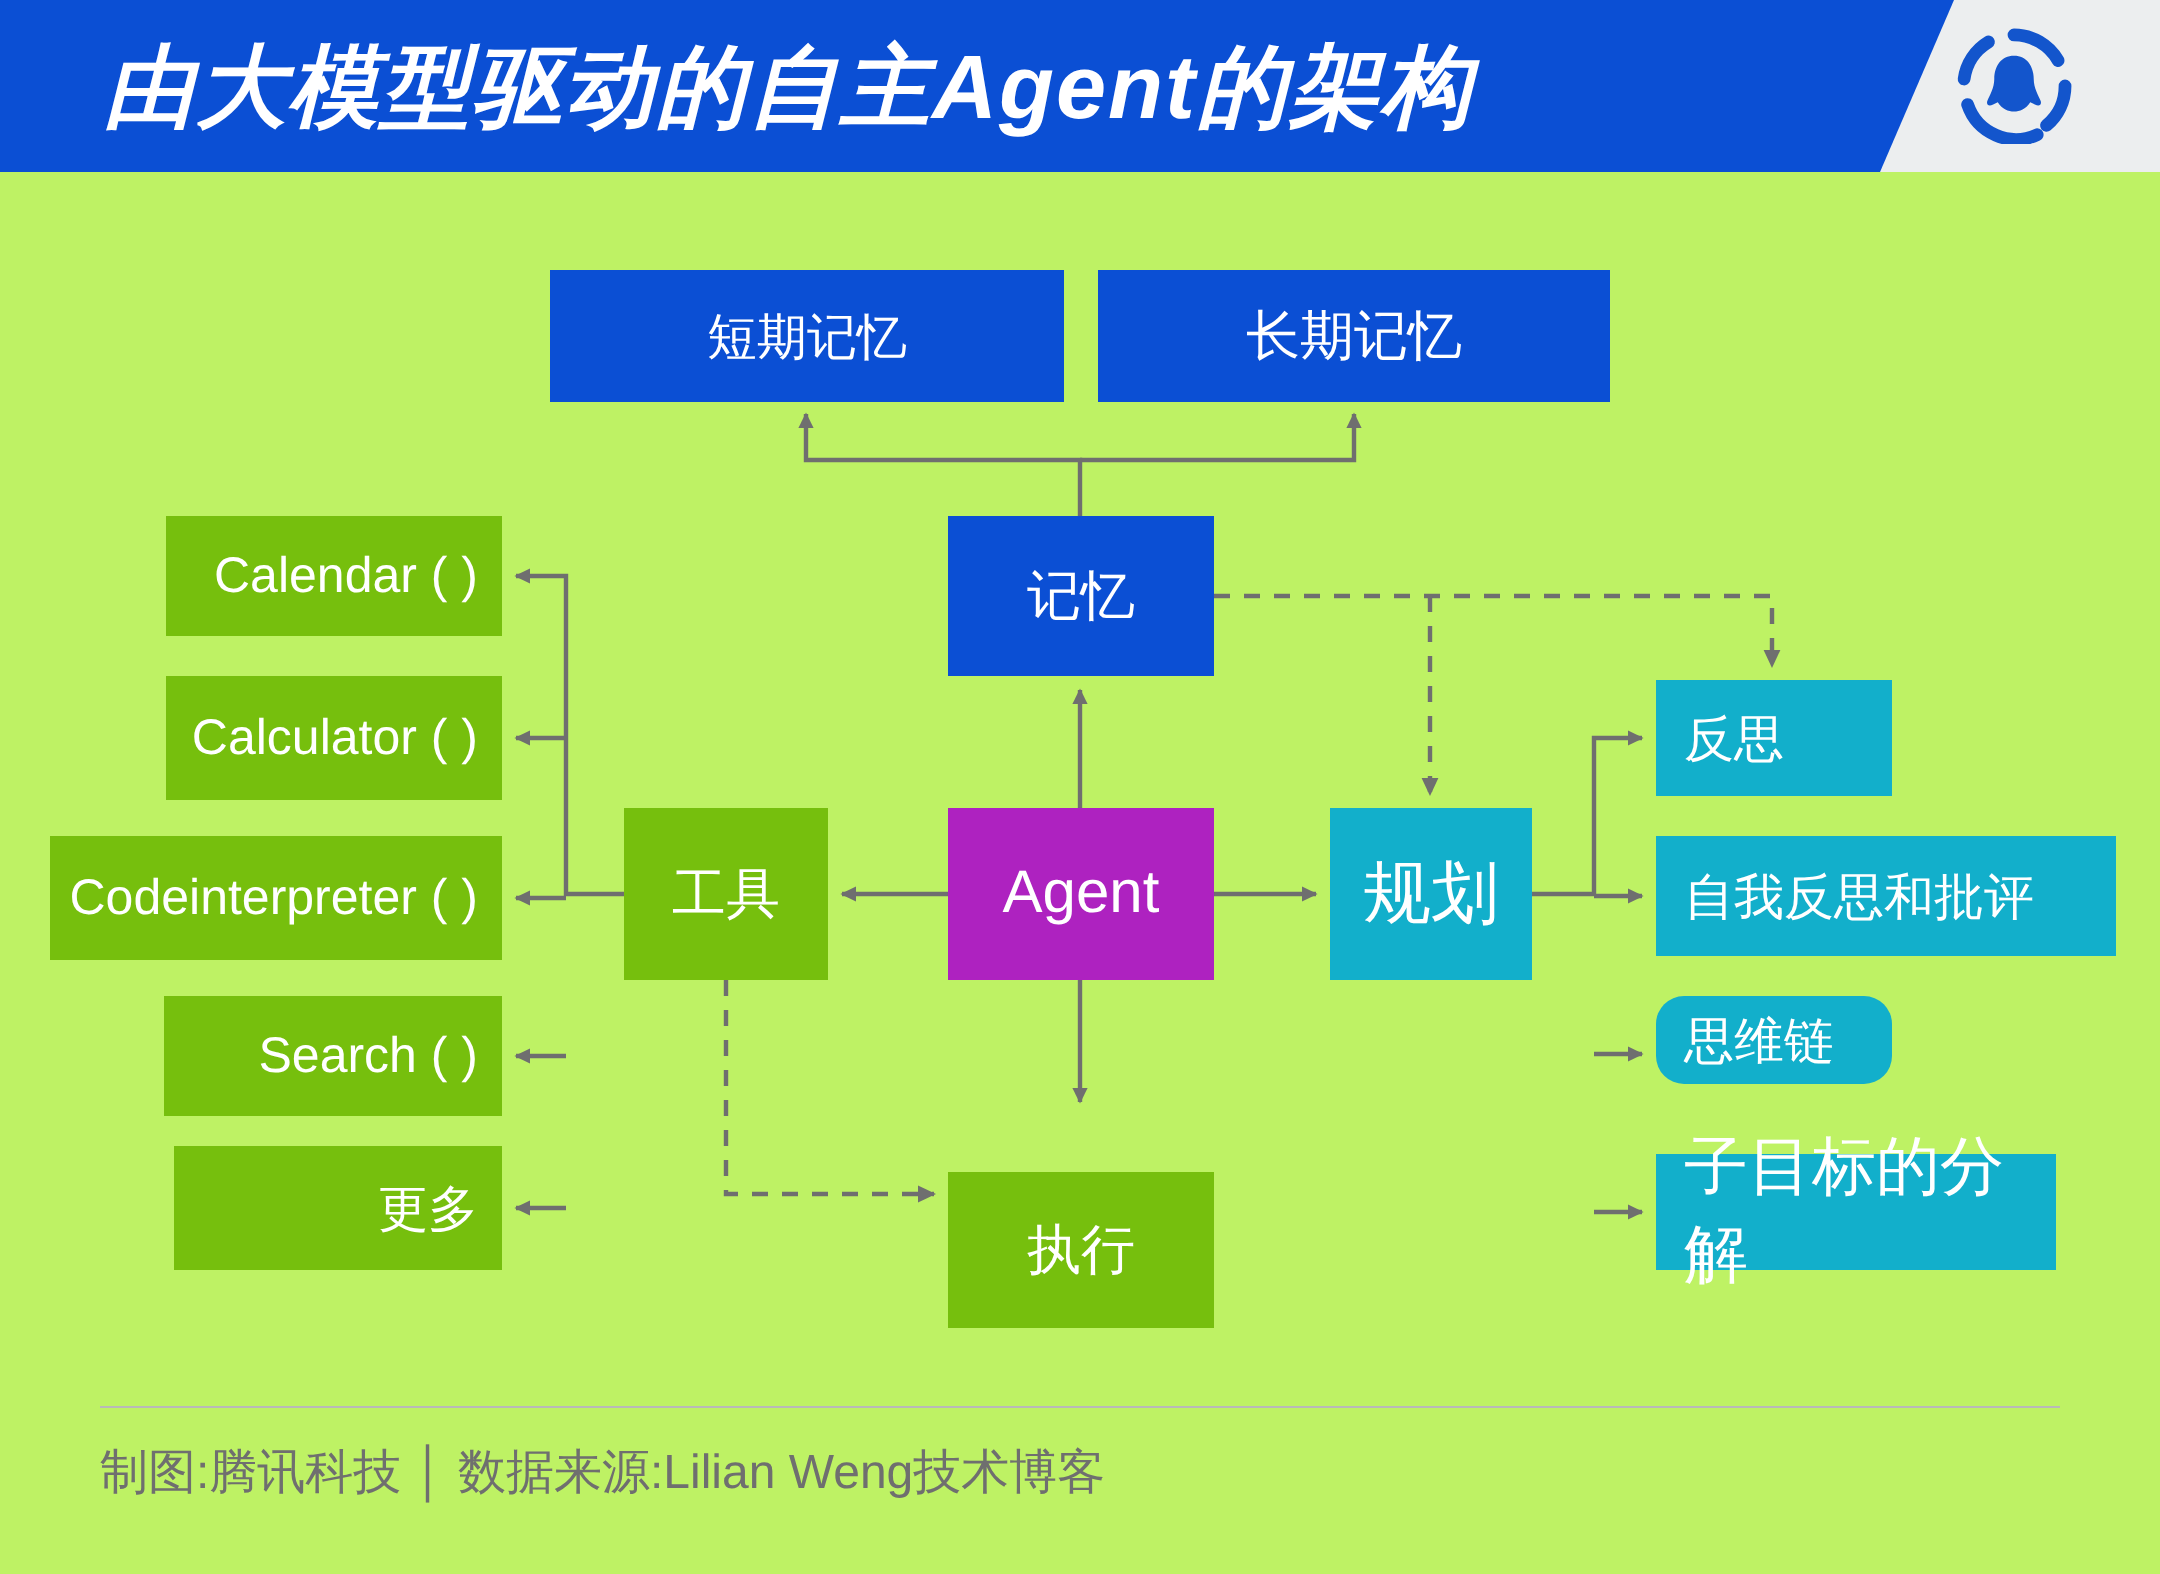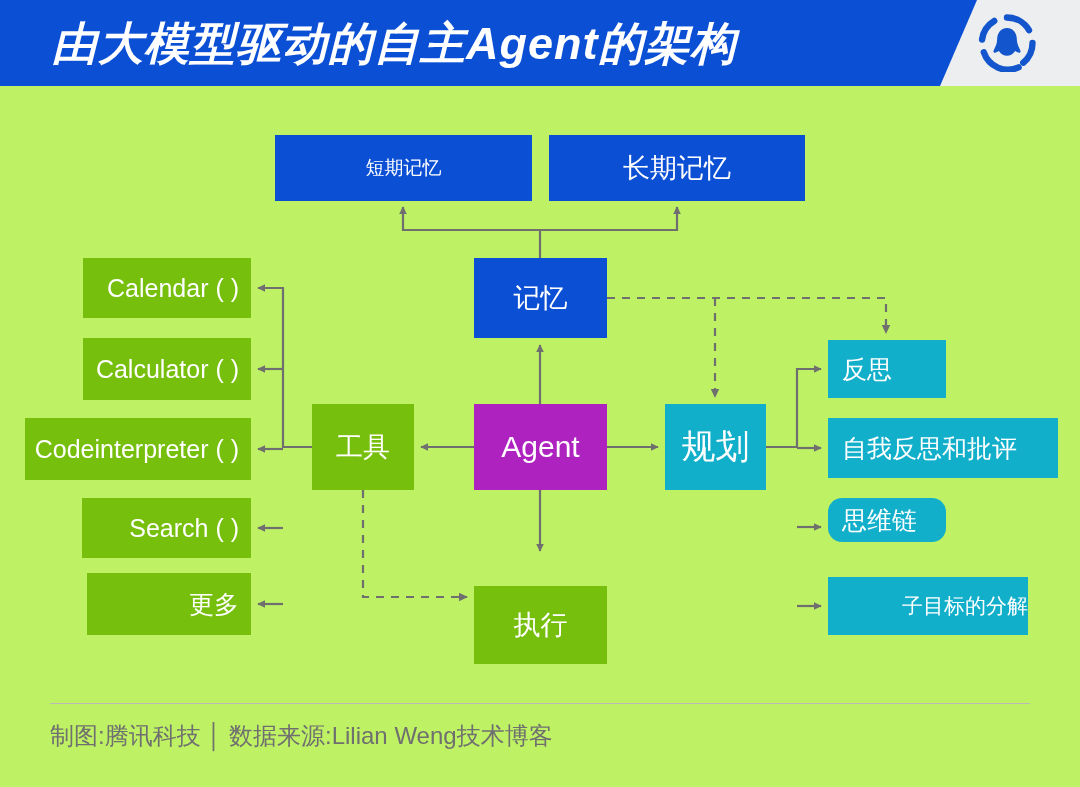--- a/index.html
+++ b/index.html
@@ -26,38 +26,38 @@
   .node .lbl{width:100%;display:block;}
   .c-blue{background:#0b4fd4;}
   .c-green{background:#76bf0d;}
   .c-cyan{background:#12afcb;}
   .c-purple{background:#ae22c0;}
   .ta-c{justify-content:center;text-align:center;}
   .ta-r{justify-content:flex-end;text-align:right;padding-right:12px;}
   .ta-l{justify-content:flex-start;text-align:left;padding-left:14px;}
 
   
-  #n-short {left:275px; top:135px; width:257px; height:66px; font-size:19px;}
+  #n-short {left:275px; top:135px; width:257px; height:66px; font-size:25px;}
   #n-long  {left:549px; top:135px; width:256px; height:66px; font-size:27px;}
   #n-memory{left:474px; top:258px; width:133px; height:80px; font-size:27px;}
   #n-agent {left:474px; top:404px; width:133px; height:86px; font-size:30px;}
   #n-tool  {left:312px; top:404px; width:102px; height:86px; font-size:27px;}
   #n-exec  {left:474px; top:558px; width:133px; height:78px; font-size:27px;margin-top:28px;}
   #n-plan  {left:665px; top:404px; width:101px; height:86px; font-size:34px;}
 
   #t-calendar {left:83px;  top:258px; width:168px; height:60px; font-size:25px;}
   #t-calculator{left:83px; top:338px; width:168px; height:62px; font-size:25px;}
   #t-code     {left:25px;  top:418px; width:226px; height:62px; font-size:25px;}
   #t-search   {left:82px;  top:498px; width:169px; height:60px; font-size:25px;}
   #t-more     {left:87px;  top:573px; width:164px; height:62px; font-size:25px;}
 
   #p-reflect {left:828px; top:340px; width:118px; height:58px; font-size:25px;}
   #p-critic  {left:828px; top:418px; width:230px; height:60px; font-size:25px;}
   #p-cot     {left:828px; top:498px; width:118px; height:44px; font-size:25px;border-radius:14px;}
-  #p-subgoal {left:828px; top:577px; width:200px; height:58px; font-size:21px;text-align:right;}
+  #p-subgoal {left:828px; top:577px; width:200px; height:58px; font-size:32px;}
 
   
   #wires{position:absolute;left:0;top:0;width:1080px;height:787px;pointer-events:none;}
 
   
   .footer-rule{position:absolute;left:50px;top:703px;width:980px;height:1px;background:#b9b9b9;}
   .footer-text{position:absolute;left:50px;top:716px;height:40px;display:flex;align-items:center;
     color:#6f6f6f;font-size:24px;white-space:nowrap;}
 </style>
 </head>

